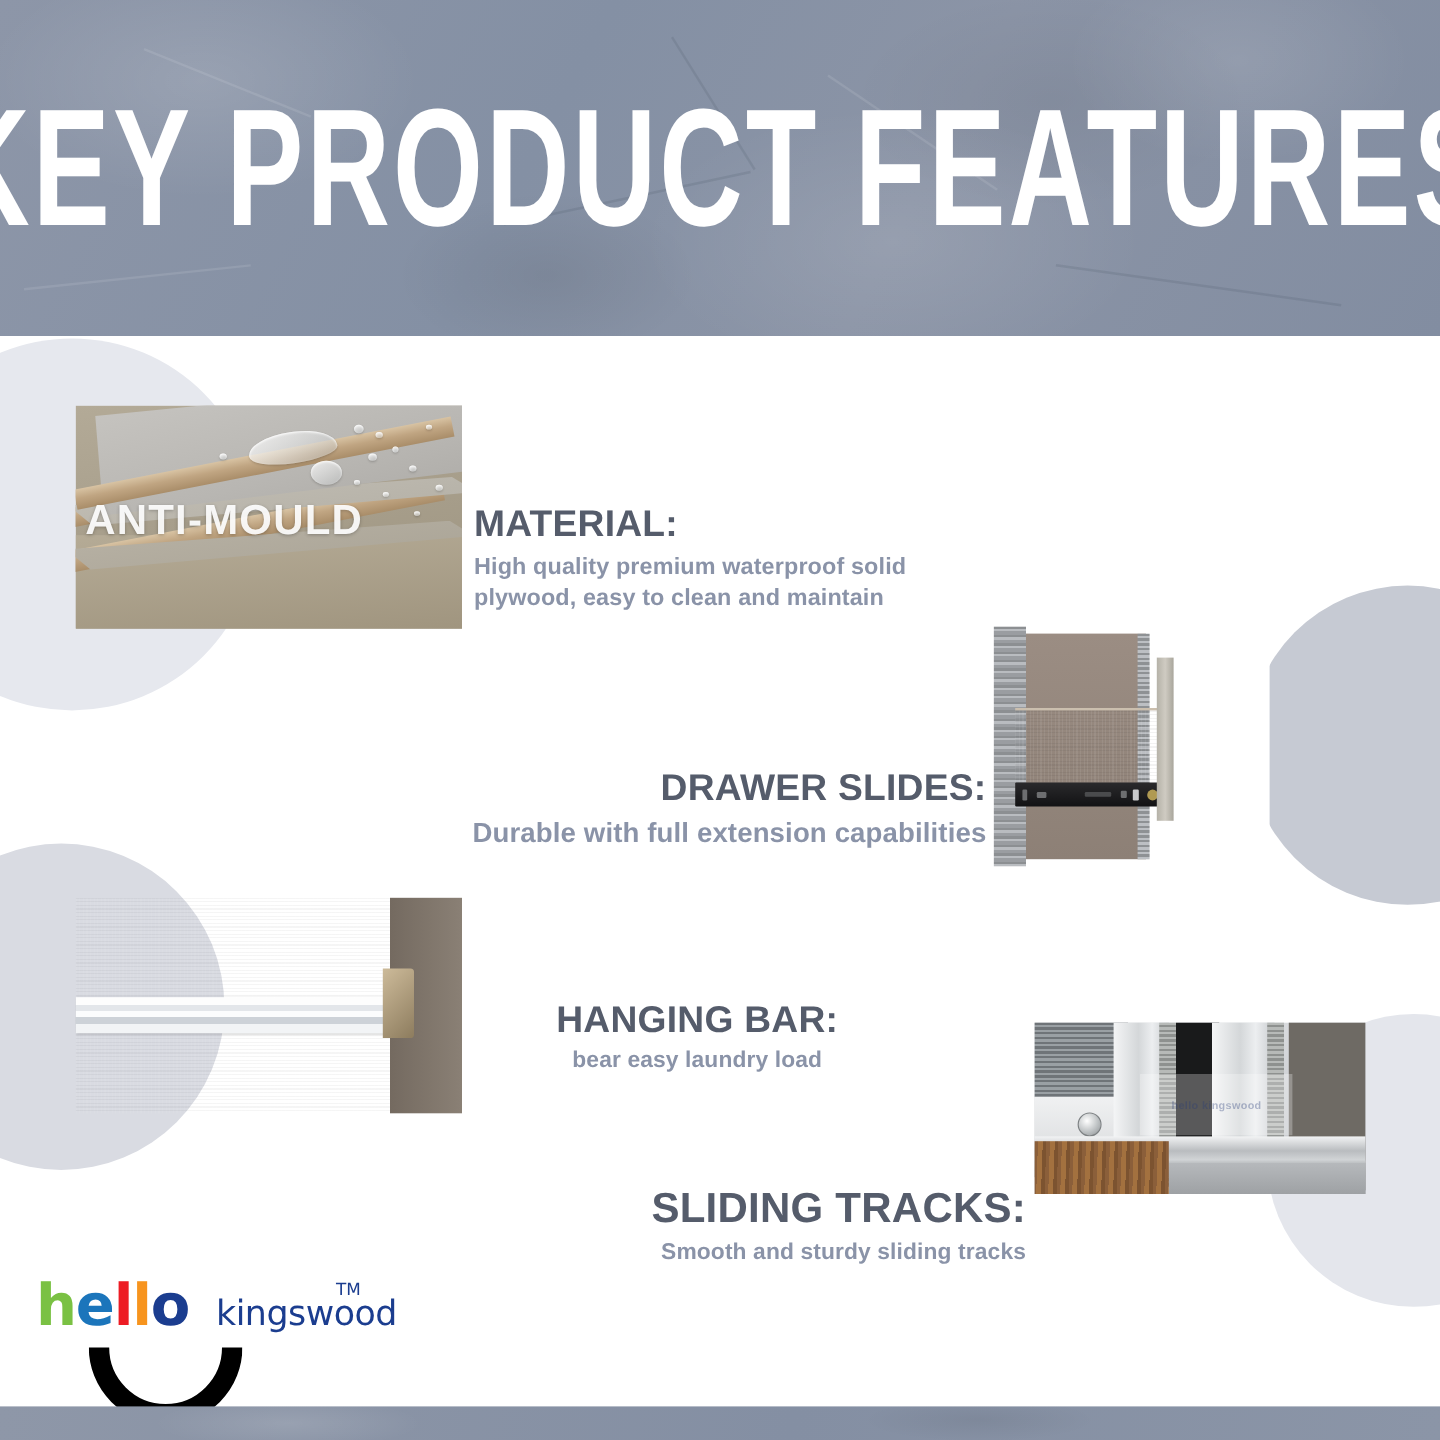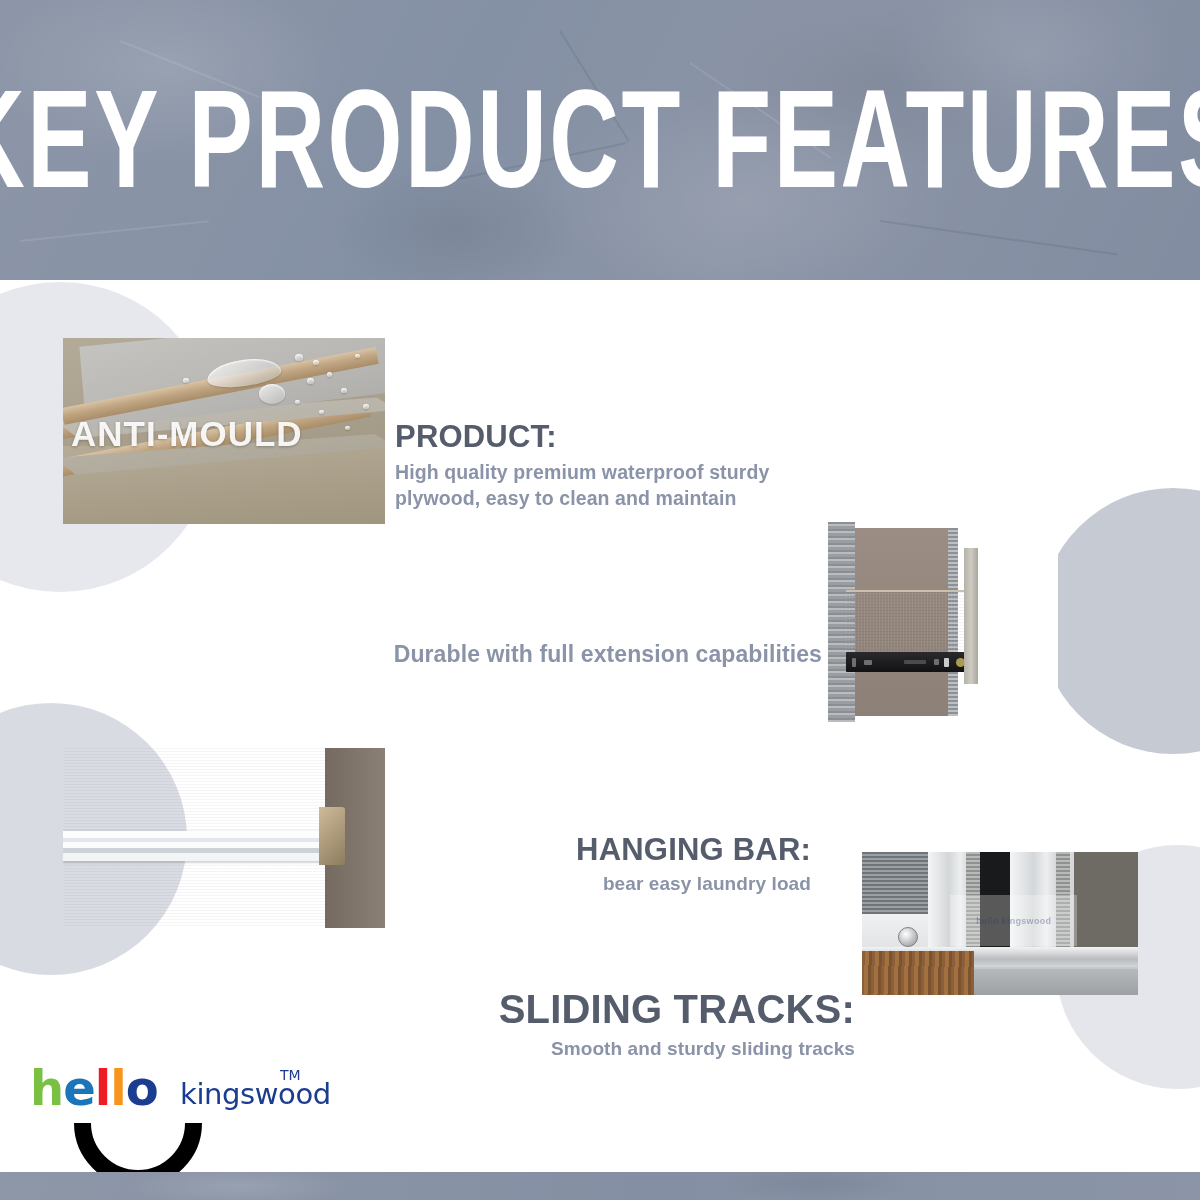--- a/index.html
+++ b/index.html
@@ -143,26 +143,26 @@
     letter-spacing:.1px;
   }
   .t1 { left:395px; top:420px; width:440px; text-align:left; }
   .t1 h2 { font-size:31px; margin-bottom:7px; }
   .t1 p  { font-size:19.5px; }
 
   .t2 { left:330px; top:640px; width:492px; text-align:right; }
   .t2 h2 { font-size:31px; margin-bottom:7px; }
   .t2 p  { font-size:23px; }
 
-  .t3 { left:391px; top:833px; width:420px; text-align:right; }
+  .t3 { left:371px; top:833px; width:420px; text-align:center; }
   .t3 h2 { font-size:31px; margin-bottom:6px; }
   .t3 p  { font-size:19px; }
 
   .t4 { left:370px; top:988px; width:485px; text-align:right; }
-  .t4 h2 { font-size:40px; margin-bottom:6px; }
+  .t4 h2 { font-size:35px; margin-bottom:6px; }
   .t4 p  { font-size:19px; }
 
   
   .logo { position:absolute; left:30px; top:1065px; width:300px; height:110px; }
   .logo-word { position:absolute; left:0; top:0; height:46px;
                font-size:48px; font-weight:bold; line-height:46px;
                letter-spacing:-1px; white-space:nowrap;
                font-family:"DejaVu Sans", sans-serif; }
   .logo-word span { display:inline-block; }
   .lg-h { color:#7ac143; }
@@ -236,26 +236,27 @@
   <div class="drop" style="left:256px; top:72px;  width:5px;  height:4px;"></div>
   <div class="drop" style="left:292px; top:16px;  width:5px;  height:4px;"></div>
   <div class="drop" style="left:300px; top:66px;  width:6px;  height:5px;"></div>
   <div class="drop" style="left:282px; top:88px;  width:5px;  height:4px;"></div>
   <div class="drop" style="left:120px; top:40px;  width:6px;  height:5px;"></div>
 
   <div class="overlay-label" style="left:8px; top:78px; font-size:35px;">ANTI-MOULD</div>
 </div>
 
 <div class="tblock t1">
-  <h2>PRODUCT:</h2>
-  <p>High quality premium waterproof sturdy</p>
+  <h2>MATERIAL:</h2>
+  <p>High quality premium waterproof solid</p>
   <p>plywood, easy to clean and maintain</p>
 </div>
 
 <div class="tblock t2">
+  <h2>DRAWER SLIDES:</h2>
   <p>Durable with full extension capabilities</p>
 </div>
 
 <div class="photo ph2">
   <div class="dw-wood"></div>
   <div class="dw-back"></div>
   <div class="dw-edge"></div>
   <div class="dw-white"></div>
   <div class="dw-front"></div>
   <div class="dw-rail">

